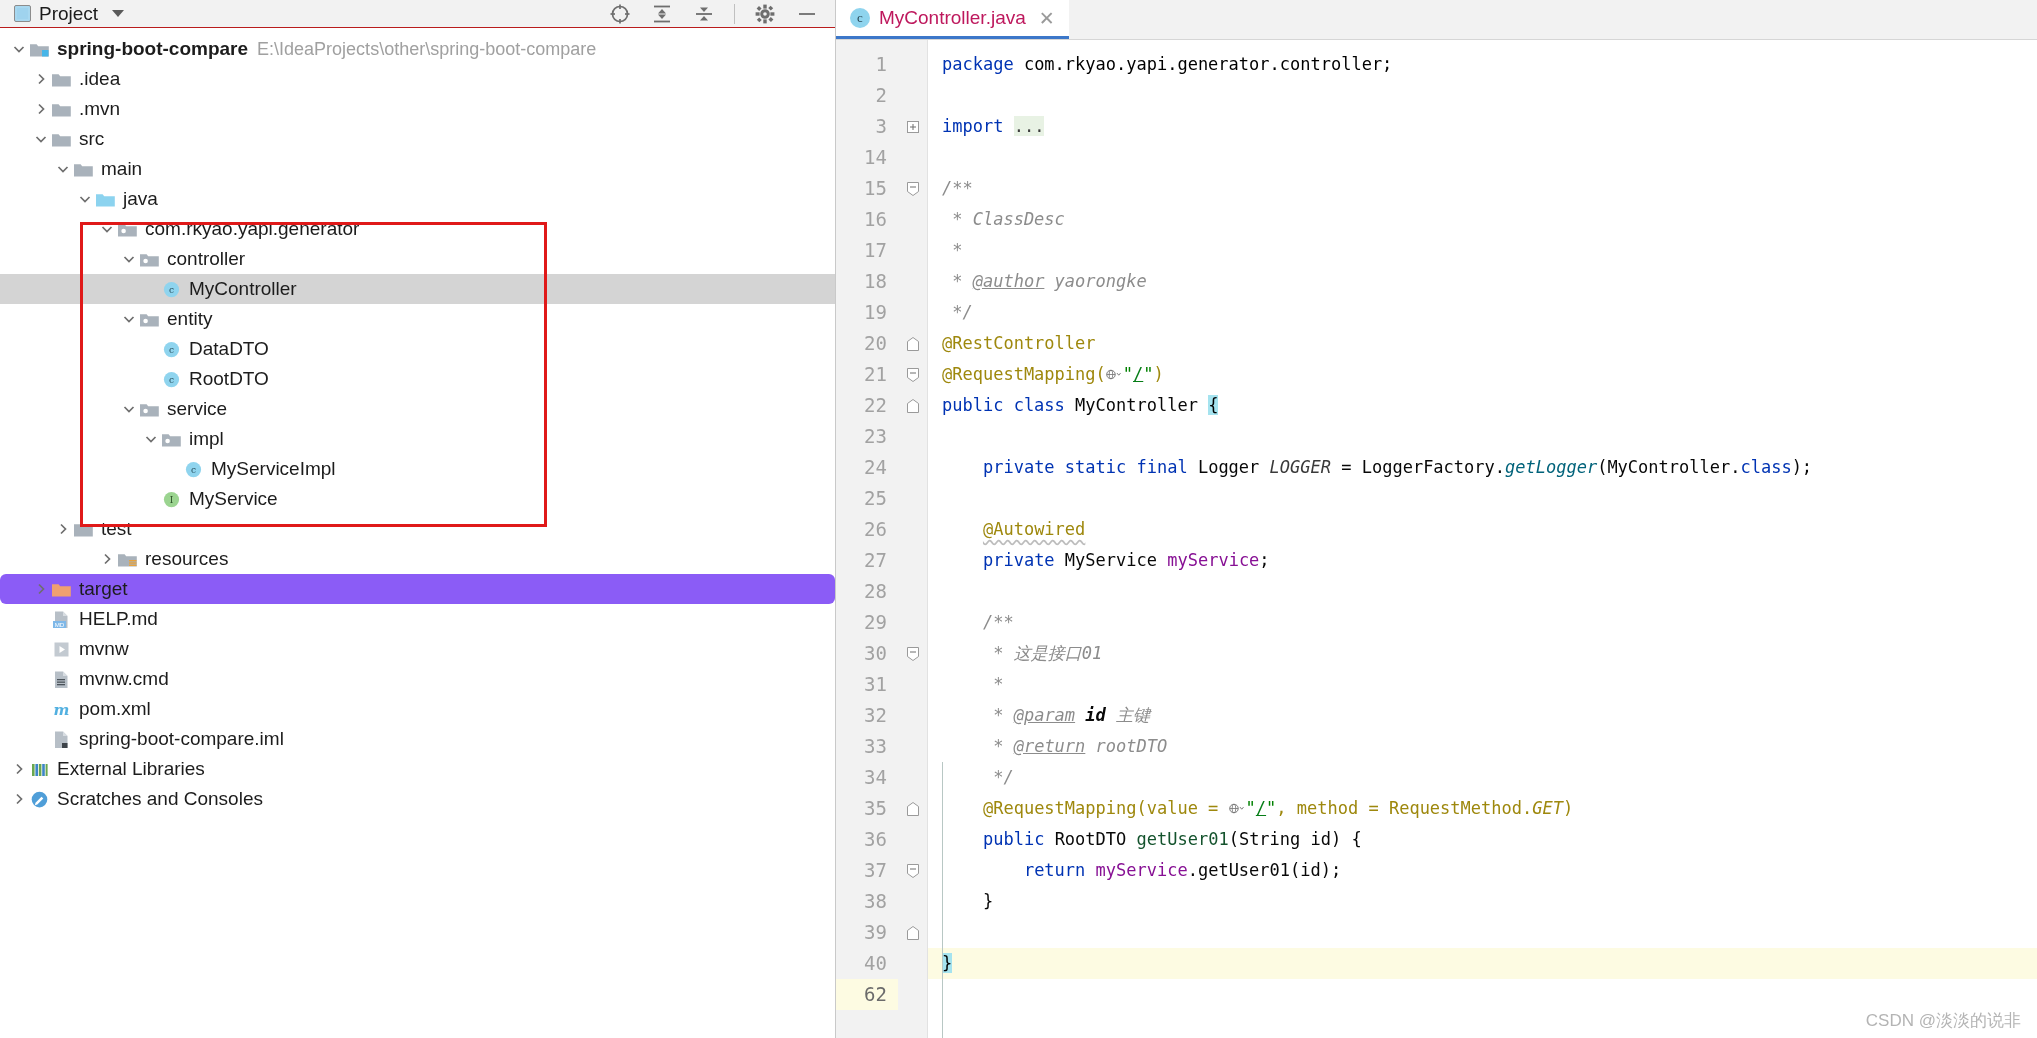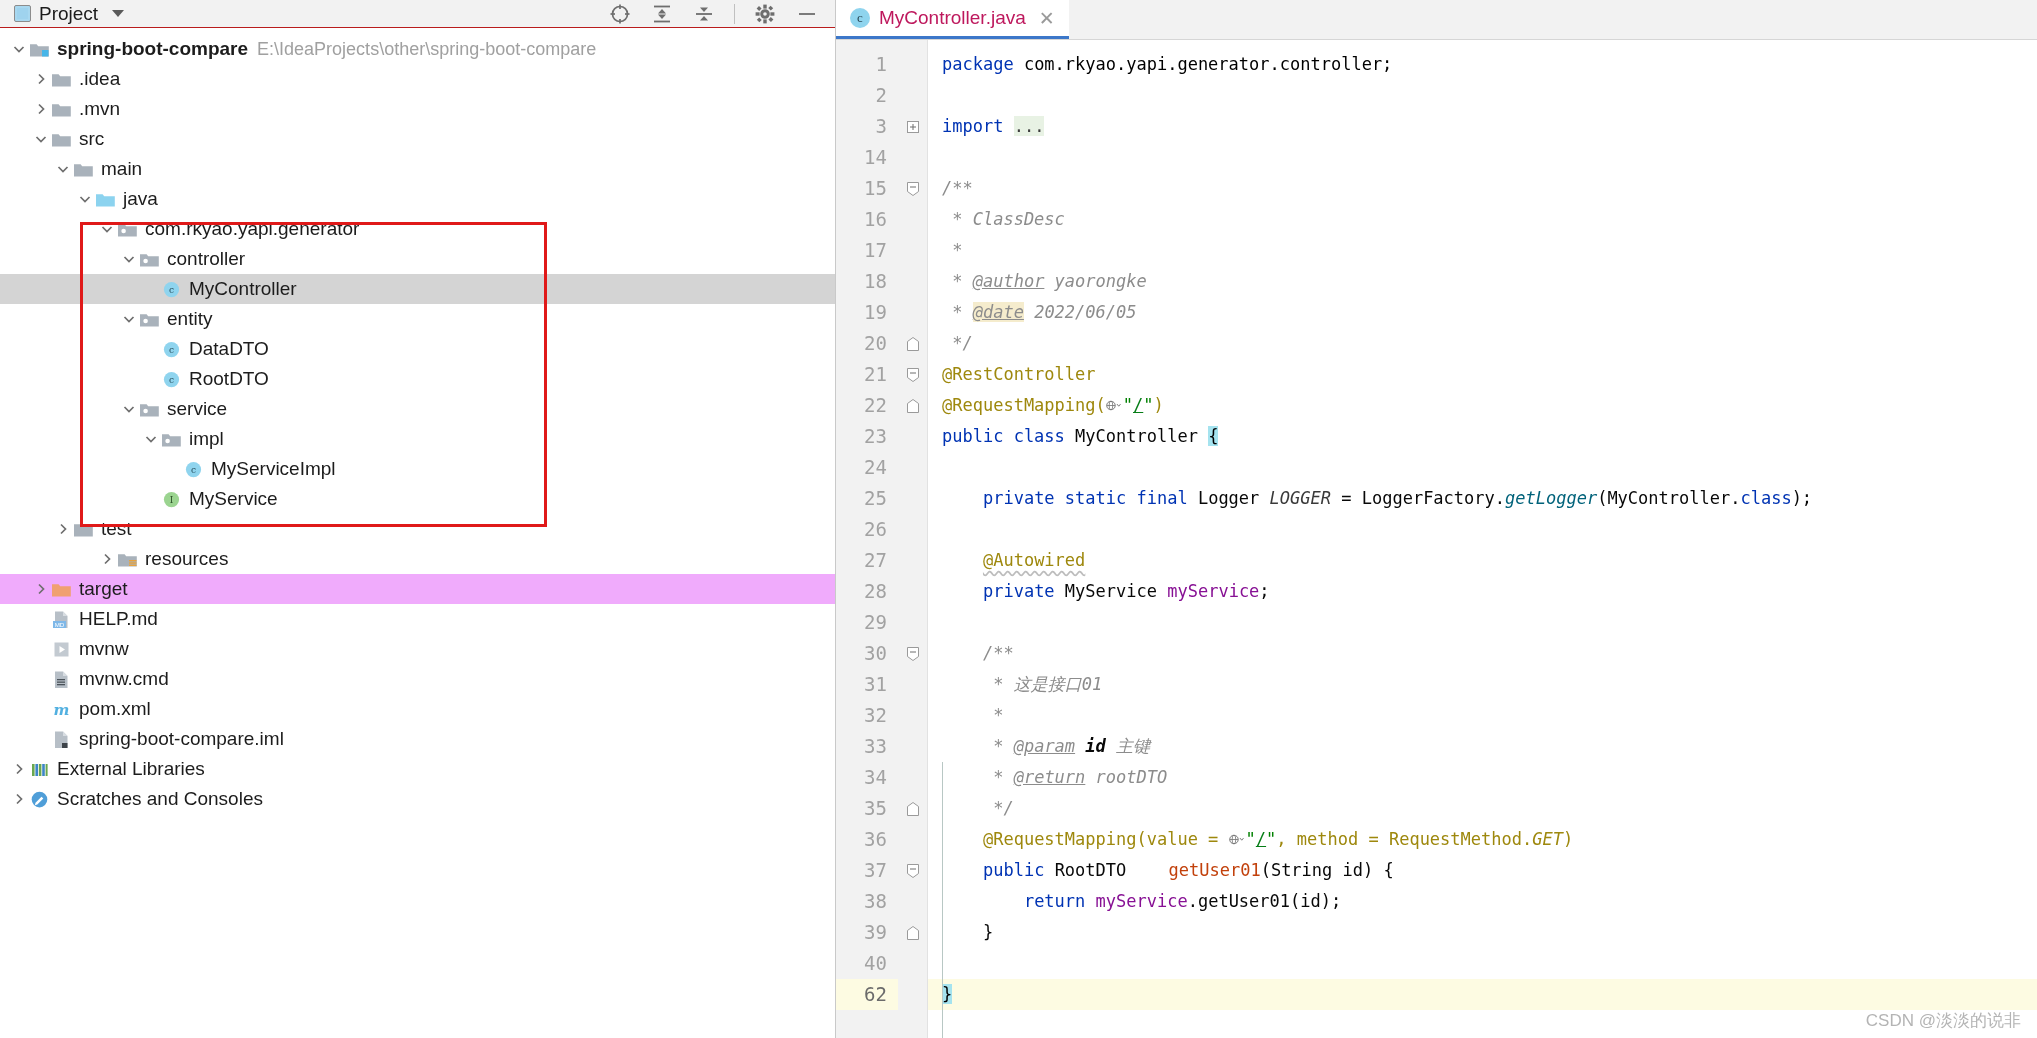--- a/index.html
+++ b/index.html
@@ -44,21 +44,21 @@
   .tb-btn { width:24px; height:24px; display:flex; align-items:center; justify-content:center; }
   .tb-sep { width:1px; height:20px; background:#c0c0c0; }
 
   
   .tree { padding-top:6px; font-size:19px; color:#1c1c1c; position:relative; }
   .row {
     display:flex; align-items:center; height:30px; position:relative;
     white-space:nowrap;
   }
   .row.selected { background:#d4d4d4; }
-  .row.excluded { background:#f0abfc; }
+  .row.excluded { background:#8b5cf6;border-radius:6px; }
   .arrow {
     width:18px; height:18px; flex:0 0 18px; display:flex; align-items:center; justify-content:center;
     color:#6e6e6e;
   }
   .arrow svg { display:block; }
   .arrow.empty { visibility:hidden; }
   .ico { width:22px; height:20px; flex:0 0 22px; margin-right:7px; display:flex; align-items:center; justify-content:center; }
   .label { font-size:19px; color:#1c1c1c; }
   .label.bold { font-weight:bold; }
   .path-hint { font-size:18px; color:#a0a0a0; margin-left:9px; }
@@ -106,21 +106,21 @@
   
   .kw   { color:#0033b3; }
   .ann  { color:#9e880d; }
   .ann-warn { color:#9e880d; text-decoration: underline wavy #bdbdbd; text-underline-offset:4px; }
   .cmt  { color:#8c8c8c; font-style:italic; }
   .cmt-tag { color:#8c8c8c; font-style:italic; text-decoration:underline; }
   .cmt-tag-hl { color:#8c8c8c; font-style:italic; text-decoration:underline; background:#f5eccd; }
   .str  { color:#008000; }
   .str-u{ color:#067d17; text-decoration:underline; }
   .fld  { color:#871094; }
-  .mth  { color:#c2410c;margin-left:32px; }
+  .mth  { color:#14532d; }
   .sfld { color:#3a3a3a; font-style:italic; }
   .plain{ color:#080808; }
   .fold-ph { background:#e8f2e4; color:#3d3d3d; }
 
   
   .indent-guide {
     position:absolute; width:1px; background:#b8c7c4; left:21px;
   }
   .brace-sel { background:#a5e3ef; }
 
@@ -674,21 +674,20 @@
         </div>
       <div class="code-body" id="codebody">
           <div class="cl"><span class="kw">package</span> com.rkyao.yapi.generator.controller;</div>
           <div class="cl">&nbsp;</div>
           <div class="cl"><span class="kw">import</span> <span class="fold-ph">...</span></div>
           <div class="cl">&nbsp;</div>
           <div class="cl"><span class="cmt">/**</span></div>
           <div class="cl"><span class="cmt"> * ClassDesc</span></div>
           <div class="cl"><span class="cmt"> *</span></div>
           <div class="cl"><span class="cmt"> * </span><span class="cmt-tag">@author</span><span class="cmt"> yaorongke</span></div>
-          <div class="cl"><span class="cmt"> * </span><span class="cmt-tag-hl">@date</span><span class="cmt"> 2022/06/05</span></div>
           <div class="cl"><span class="cmt"> */</span></div>
           <div class="cl"><span class="ann">@RestController</span></div>
           <div class="cl"><span class="ann">@RequestMapping(</span><span class="globe"><svg width="17" height="15" viewBox="0 0 24 15" style="vertical-align:-2px">
                 <circle cx="7" cy="7.5" r="6" fill="none" stroke="#6e6e6e" stroke-width="1.3"></circle>
                 <ellipse cx="7" cy="7.5" rx="2.6" ry="6" fill="none" stroke="#6e6e6e" stroke-width="1.1"></ellipse>
                 <line x1="1" y1="7.5" x2="13" y2="7.5" stroke="#6e6e6e" stroke-width="1.1"></line>
                 <polyline points="15.5,5.5 18,8.5 20.5,5.5" fill="none" stroke="#6e6e6e" stroke-width="1.3"></polyline>
               </svg></span><span class="str">"</span><span class="str-u">/</span><span class="str">"</span><span class="ann">)</span></div>
           <div class="cl"><span class="kw">public class</span> <span class="plain">MyController</span> <span class="brace-sel">{</span></div>
           <div class="cl">&nbsp;</div>

